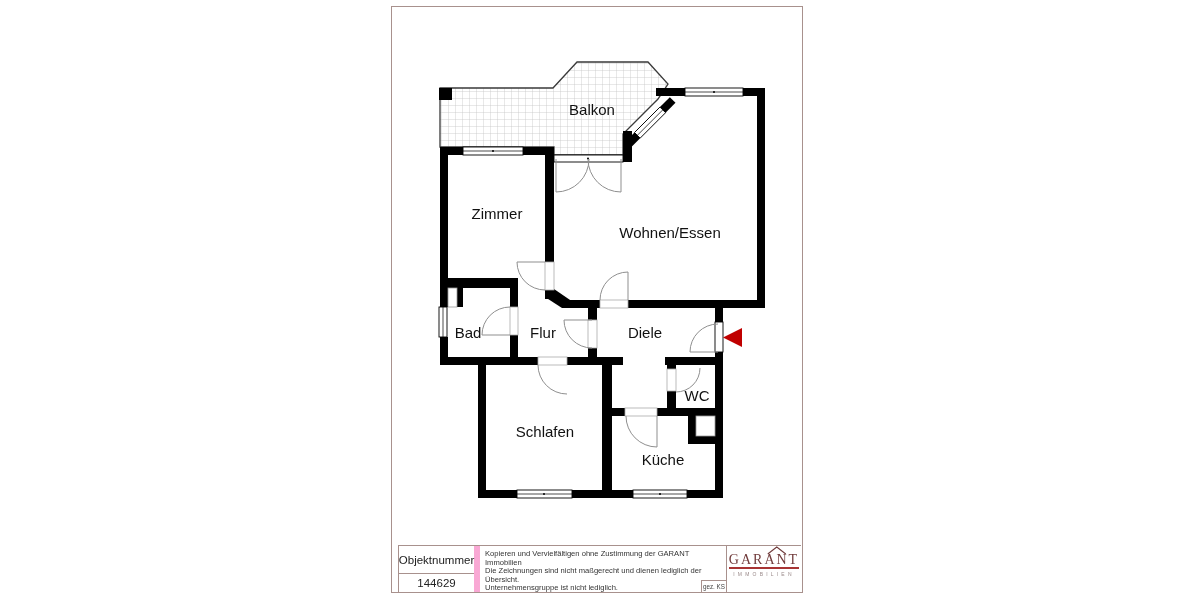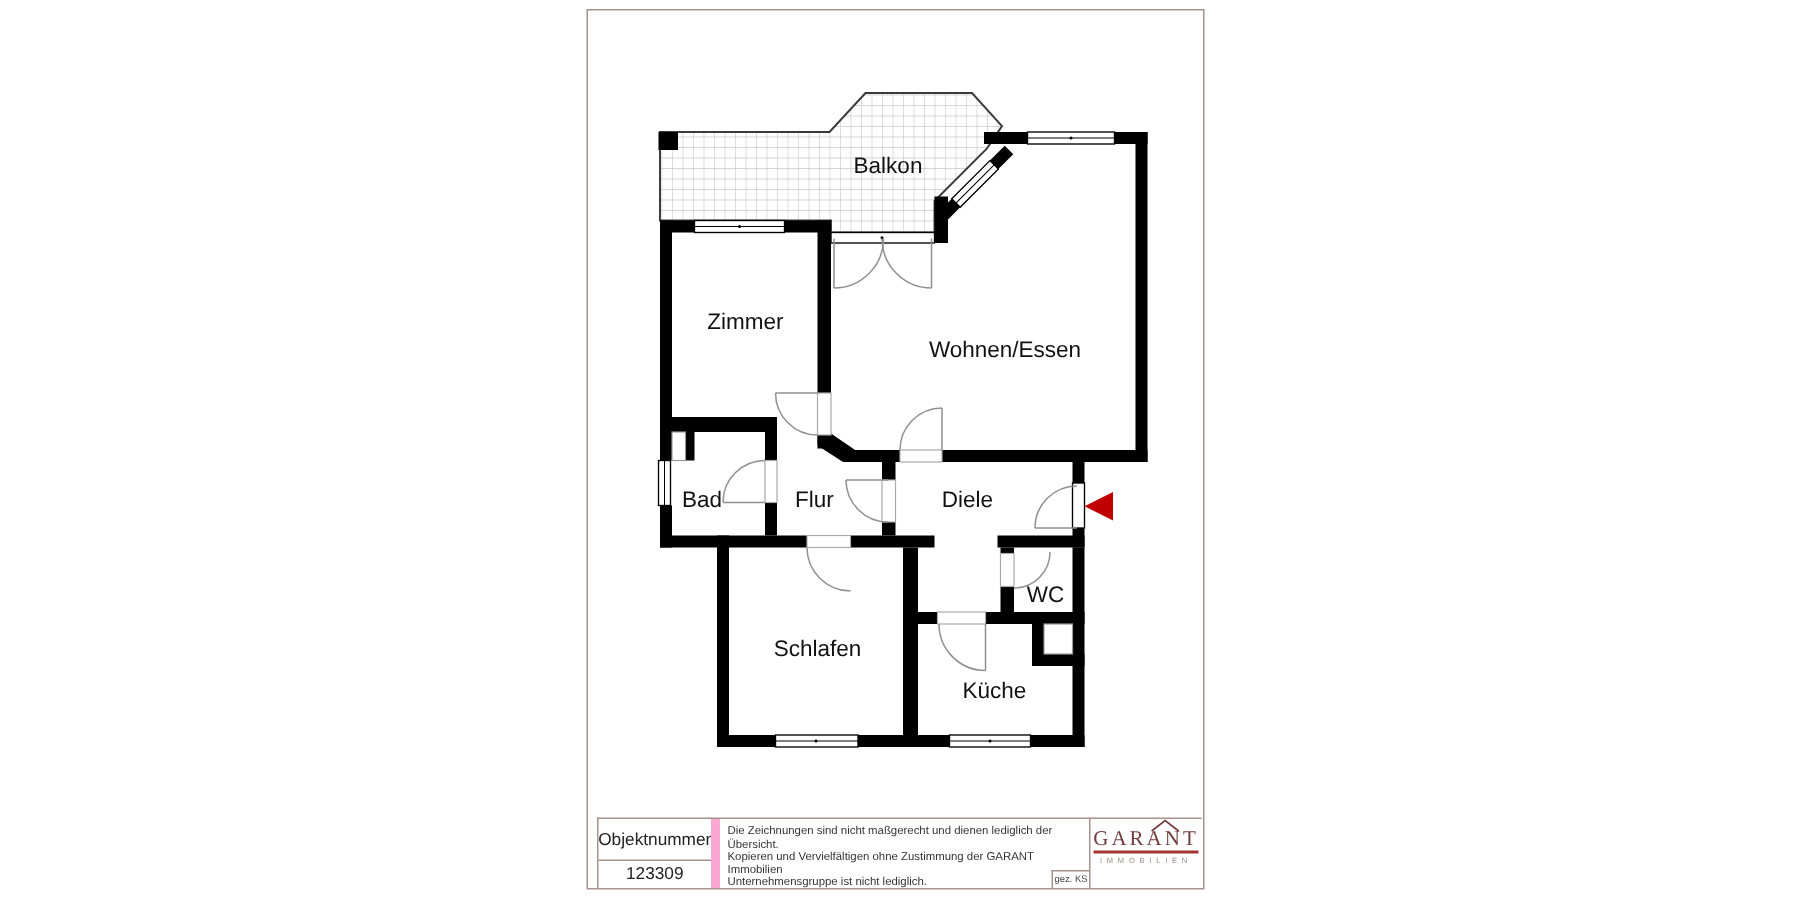--- a/index.html
+++ b/index.html
@@ -43,25 +43,25 @@
 </head>
 <body>
 
 <div class="canvas">
 
   <div class="page">
 
     <div class="title-block">
       <div class="tb-cell-object">
         <div class="tb-obj-label">Objektnummer</div>
-        <div class="tb-obj-value">123309</div>
+        <div class="tb-obj-value">144629</div>
       </div>
       <div class="tb-cell-disclaimer">
+        <div class="tb-disclaimer">Kopieren und Vervielfältigen ohne Zustimmung der GARANT Immobilien</div>
         <div class="tb-disclaimer">Die Zeichnungen sind nicht maßgerecht und dienen lediglich der Übersicht.</div>
-        <div class="tb-disclaimer">Kopieren und Vervielfältigen ohne Zustimmung der GARANT Immobilien</div>
         <div class="tb-disclaimer">Unternehmensgruppe ist nicht lediglich.</div>
         <div class="tb-sign-box">gez. KS</div>
       </div>
       <div class="tb-cell-logo">
         <div class="garant-logo">
           <svg class="roof" width="22" height="9">
             <path d="M2 8 L11 1 L20 8" fill="none" stroke="#713c3c" stroke-width="1.1"></path>
           </svg>
           <div class="garant-name">GARANT</div>
           <div class="garant-sub">IMMOBILIEN</div>

